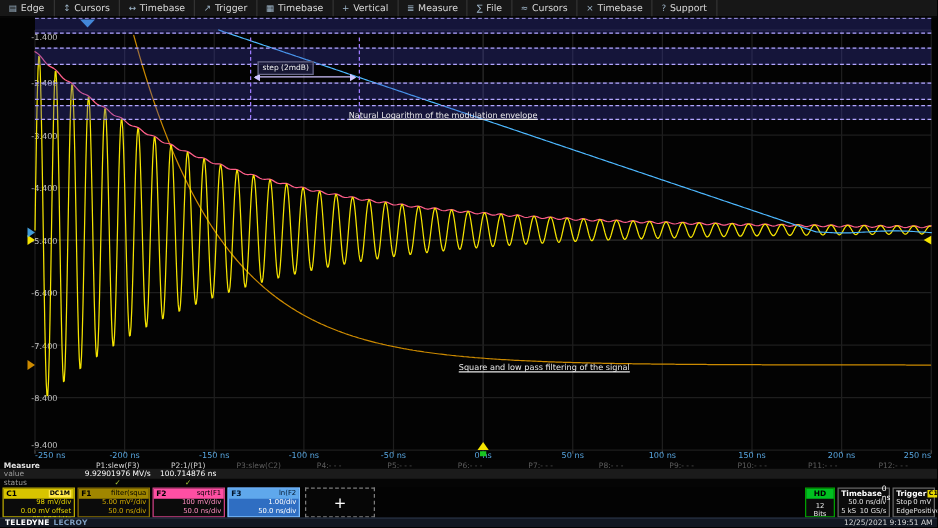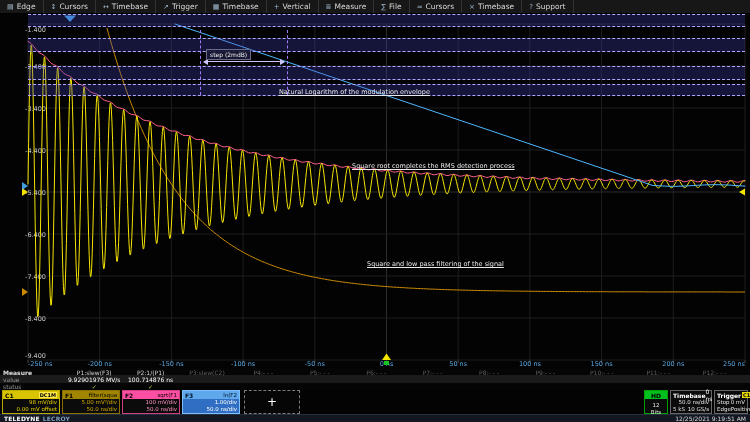--- a/index.html
+++ b/index.html
@@ -169,22 +169,21 @@
       <div class="band" style="top: 66px; height: 14px;"></div>
       <div class="band" style="top: 84px; height: 12px;"></div>
       <div class="vcursor" style="left: 200px;"></div>
       <div class="vcursor" style="left: 287px;"></div>
     </div>
 
   <div class="harrow"></div>
   <div class="step-badge">step (2mdB)</div>
 
   <div class="annotation" style="left:279px;top:88px">Natural Logarithm of the modulation envelope</div>
-  <div class="annotation" style="left:352px;top:162px">Square root completes the RMS detection process</div>
-  <div class="annotation" style="left:367px;top:260px">Square and low pass filtering of the signal</div>
+  <div class="annotation" style="left:367px;top:290px">Square and low pass filtering of the signal</div>
 
   <div class="measure" id="measure">
     <div class="value-stripe"></div>
     <div class="m-rowlabel" style="top:1px;font-weight:bold;color:#e2e2e2">Measure</div>
     <div class="m-rowlabel" style="top:8px;color:#9a9a9a">value</div>
     <div class="m-rowlabel" style="top:15px;color:#9a9a9a">status</div>
   <div class="m-cell" style="left: 66px; width: 56.4px; top: 1px; color: rgb(214, 214, 214);">P1:slew(F3)</div>
       <div class="m-cell" style="left: 66px; width: 56.4px; top: 8px; color: rgb(255, 255, 255);">9.92901976 MV/s</div>
       <div class="m-cell" style="left: 66px; width: 56.4px; top: 15px; color: rgb(168, 200, 56); font-weight: bold;">✓</div>
       <div class="m-cell" style="left: 122.4px; width: 56.4px; top: 1px; color: rgb(214, 214, 214);">P2:1/(P1)</div>

